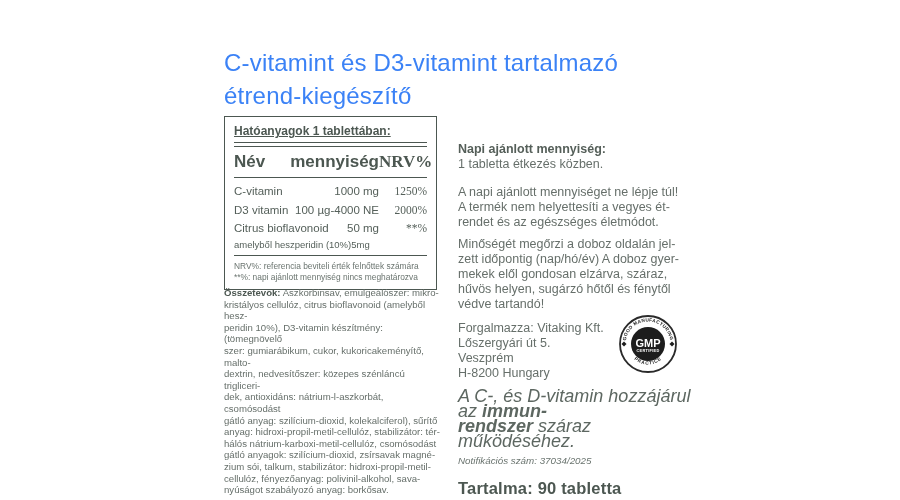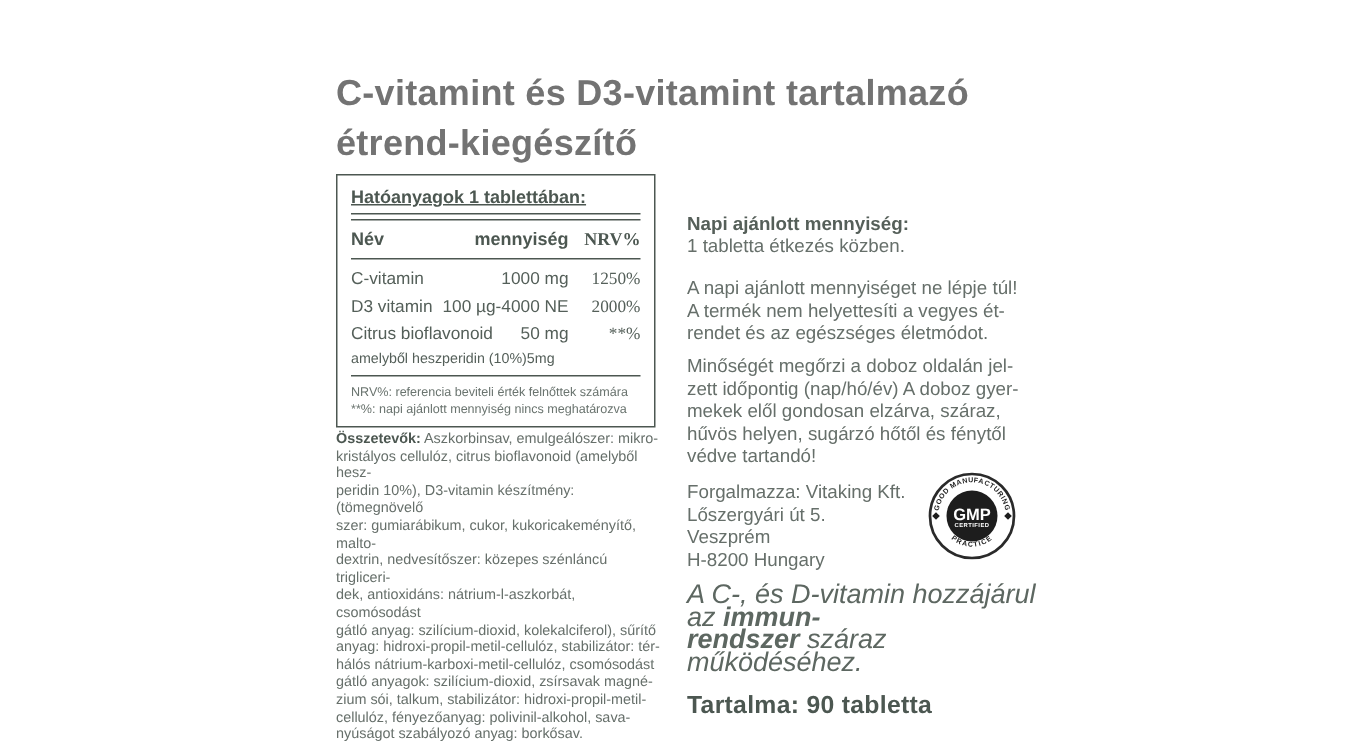--- a/index.html
+++ b/index.html
@@ -2,32 +2,32 @@
 <html><head>
 <meta charset="utf-8">
 <style>
   * { margin:0; padding:0; box-sizing:border-box; }
   html,body { width:900px; height:500px; background:#ffffff; overflow:hidden;
     font-family:"Liberation Sans", sans-serif; }
   .sheet { position:relative; width:900px; height:500px; background:#ffffff; }
 
   .page-title {
     position:absolute; left:224px; top:46px; width:480px;
-    font-size:24px; line-height:33px; font-weight:bold; color:#737373;
+    font-size:24px; line-height:33px; font-weight:normal; color:#3b82f6;
     white-space:pre-line; letter-spacing:0.2px;
   }
 
   
   .facts-box {
     position:absolute; left:224px; top:116px; width:213px;
     border:1.5px solid #4c5751; padding:7px 9px 6px; color:#545f59;
   }
   .facts-title { font-size:12px; font-weight:bold; line-height:14px; color:#4c5751;text-decoration:underline; }
   .dbl-rule { height:5px; border-top:1.8px solid #4c5751; border-bottom:1.8px solid #4c5751; margin:4px 0 4px; }
-  .facts-head { display:flex; align-items:baseline; font-size:12px; font-weight:bold; color:#4c5751;
+  .facts-head { display:flex; align-items:baseline; font-size:17px; font-weight:bold; color:#4c5751;
     padding:1px 0 5px; border-bottom:1.8px solid #4c5751; margin-bottom:4px; }
   .facts-row { display:flex; align-items:baseline; font-size:11.5px; line-height:18.5px; }
   .col-name { flex:1; white-space:nowrap; text-align:left; }
   .col-qty  { margin-left:auto; white-space:nowrap; text-align:center; }
   .col-nrv  { width:48px; white-space:nowrap; text-align:right;font-family:Liberation Serif, serif; }
   .facts-subrow { display:flex; align-items:baseline; font-size:9.5px; line-height:13px; padding-right:63px; }
   .foot-rule { border-top:1.8px solid #4c5751; margin-top:4px; padding-top:5px; }
   .facts-note { font-size:8.4px; line-height:11px; color:#6a746f; }
 
   
@@ -135,16 +135,17 @@
       <rect x="4.2" y="28.2" width="3.6" height="3.6" transform="rotate(45 6 30)" fill="#1d1d1d"></rect>
       <rect x="52.2" y="28.2" width="3.6" height="3.6" transform="rotate(45 54 30)" fill="#1d1d1d"></rect>
       <circle cx="30" cy="30" r="17" fill="#1d1d1d"></circle>
       <text x="30" y="32.5" text-anchor="middle" font-size="11" font-weight="bold" fill="#ffffff">GMP</text>
       <text x="30" y="37.5" text-anchor="middle" font-size="3.9" font-weight="bold" fill="#ffffff" letter-spacing="0.3">CERTIFIED</text>
     </svg>
 
     <p class="r-claim"><span>A C-, és D-vitamin hozzájárul az </span><b>immun-
 rendszer</b><span> száraz működéséhez.</span></p>
 
+    <div class="r-notif">Notifikációs szám: 37034/2025</div>
     <div class="r-contents">Tartalma: 90 tabletta</div>
   </div>
 
 </div>
 
 </body></html>

